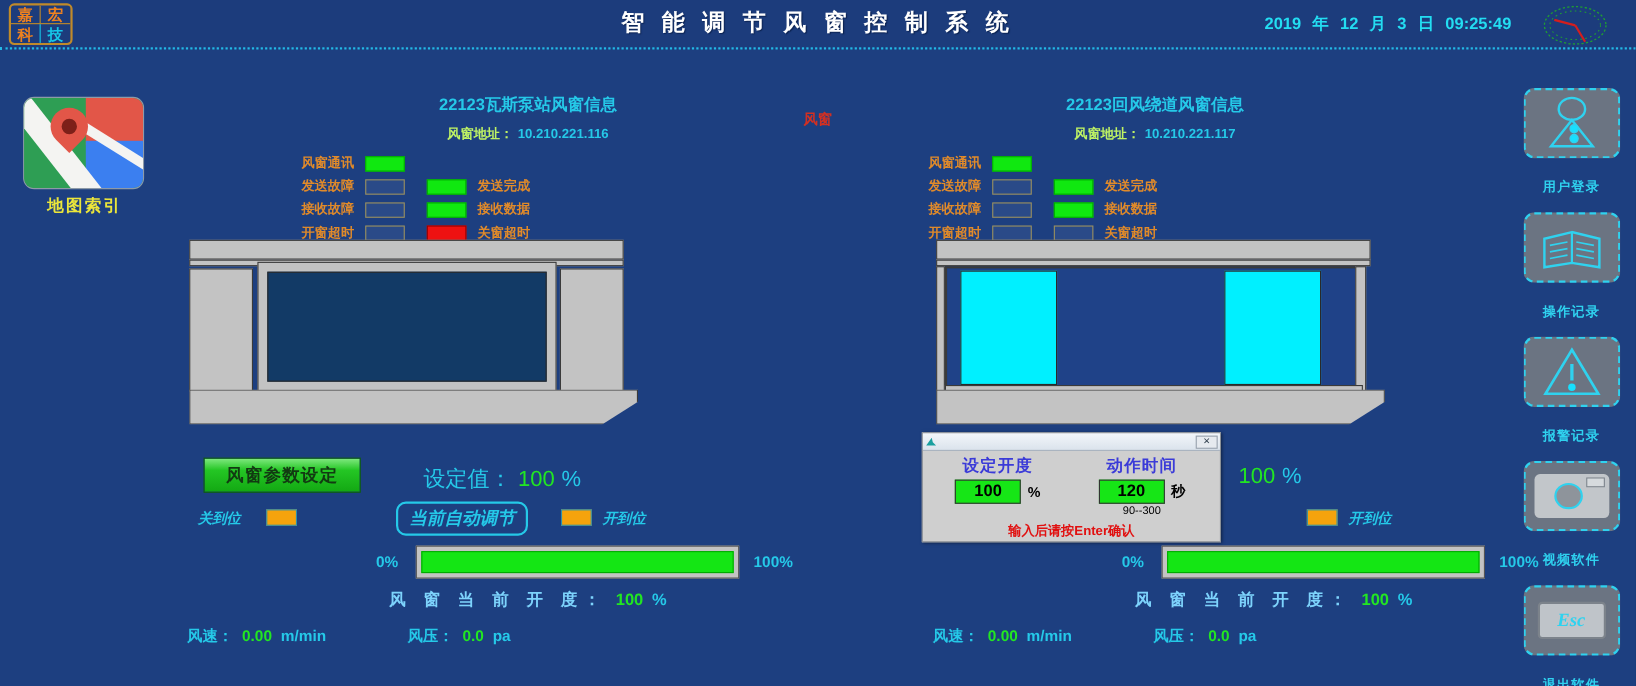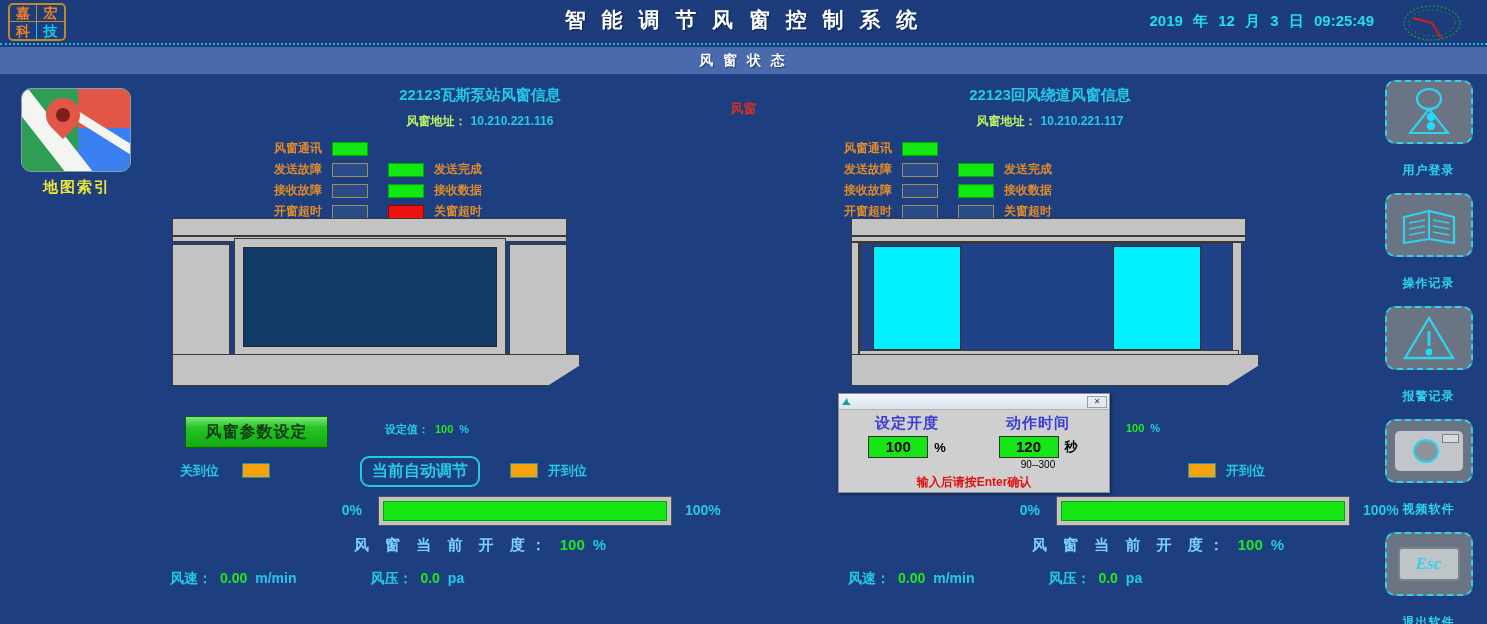--- a/index.html
+++ b/index.html
@@ -109,26 +109,26 @@
   .controls { position: absolute; width: 620px; }
   .controls.left { left: 160px; top: 412px; }
   .controls.right { left: 838px; top: 412px; }
   .setbtn {
     position: absolute; left: 25px; top: 4px; width: 143px; height: 32px;
     background: linear-gradient(to bottom, #7ee87e 0%, #24c624 35%, #13a813 100%);
     border: 1px solid #0d5f0d; color: #123a12; font-size: 16px; font-weight: bold;
     display: flex; align-items: center; justify-content: center; letter-spacing: 1px;
     cursor: pointer;
   }
-  .setval { position: absolute; left: 225px; top: 10px; font-size: 11px; font-weight: bold; white-space: nowrap; }
+  .setval { position: absolute; left: 225px; top: 10px; font-size: 20px; font-weight: normal; white-space: nowrap; }
   .setval .k { color: #25c9e8; }
   .setval .v { color: #22e622; margin: 0 6px; }
   .setval .u { color: #25c9e8; }
 
-  .posrow { position: absolute; left: 20px; top: 47px; width: 580px; height: 22px; }
+  .posrow { position: absolute; left: 20px; top: 47px; width: 580px; height: 22px; font-style: italic; }
   .pos-lbl { position: absolute; color: #25c9e8; font-size: 13px; font-weight: bold; }
   .pos-lamp { position: absolute; width: 28px; height: 15px; background: #f5a30c; border: 1px solid #2a8fae; }
   .auto-badge {
     position: absolute; left: 180px; top: -3px; padding: 3px 10px;
     border: 2px solid #25c9e8; border-radius: 9px; color: #25c9e8; font-size: 16px; font-weight: bold;
     white-space: nowrap;
   }
 
   .barrow { position: absolute; left: 20px; top: 84px; width: 600px; height: 30px; }
   .bar-min { position: absolute; left: 182px; top: 6px; color: #25c9e8; font-size: 14px; font-weight: bold; transform: translateX(-100%); }
@@ -219,23 +219,20 @@
       <span>09:25:49</span>
     </div>
     <svg class="analog-clock" viewBox="0 0 66 40">
       <ellipse cx="33" cy="20" rx="28" ry="17" fill="none" stroke="#1f9e33" stroke-width="1.2" stroke-dasharray="2 2"></ellipse>
       <ellipse cx="33" cy="20" rx="23" ry="13" fill="none" stroke="#1f9e33" stroke-width="1" stroke-dasharray="1.5 3"></ellipse>
       <line x1="33" y1="20" x2="14" y2="15" stroke="#d41e1e" stroke-width="2.2"></line>
       <line x1="33" y1="20" x2="42" y2="35" stroke="#d41e1e" stroke-width="2"></line>
     </svg>
   </div>
 
-  <div class="subbar">
-    <div class="subbar-title">风 窗 状 态</div>
-  </div>
   <div class="center-tag">风窗</div>
 
   <div class="mapindex">
     <div class="map-icon">
       <div class="map-q-green"></div>
       <div class="map-q-red"></div>
       <div class="map-q-blue"></div>
       <div class="map-road1"></div>
       <div class="map-road2"></div>
       <div class="map-pin"></div>

